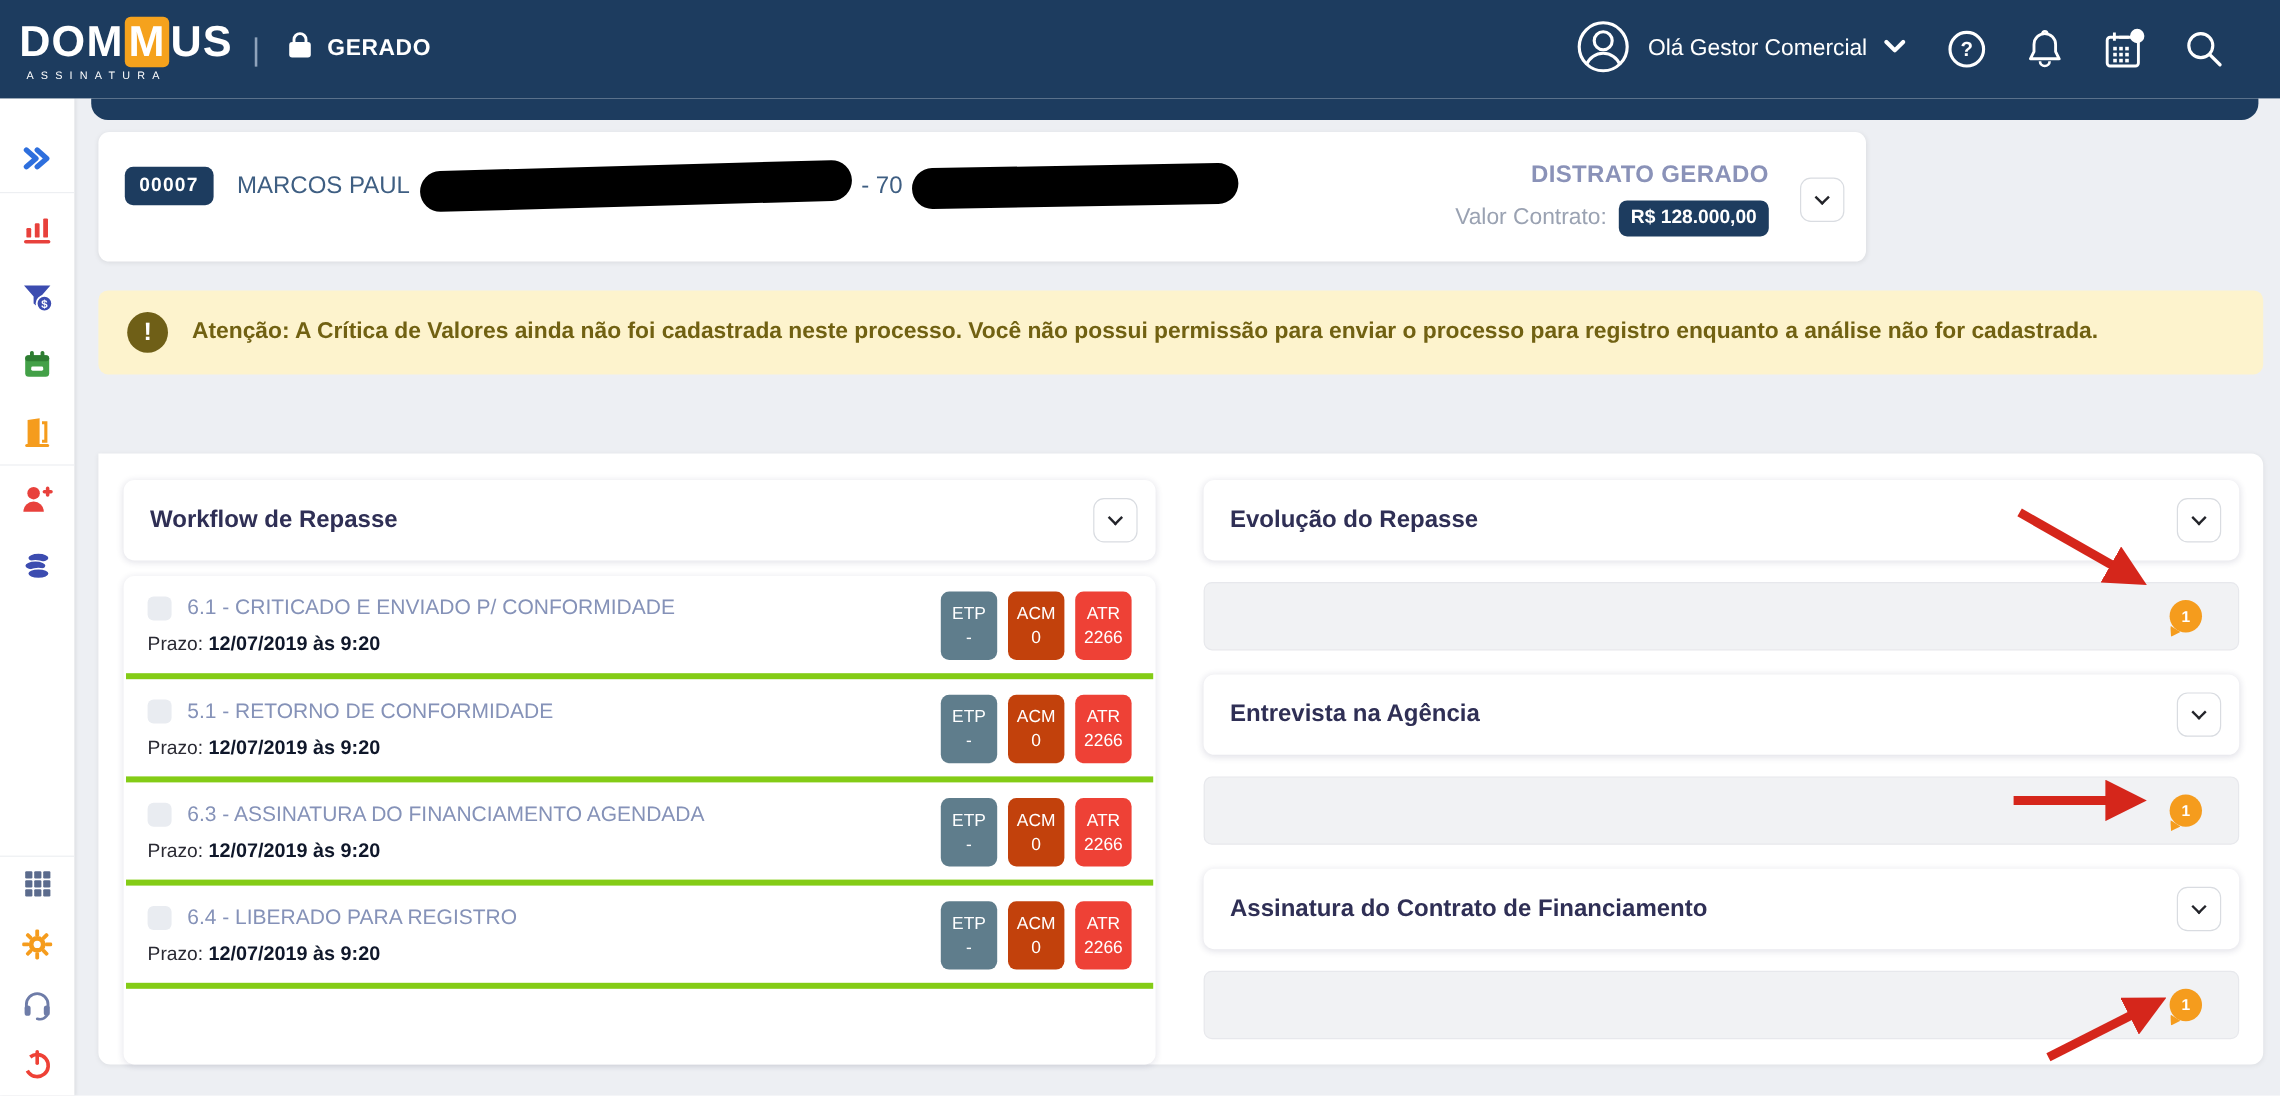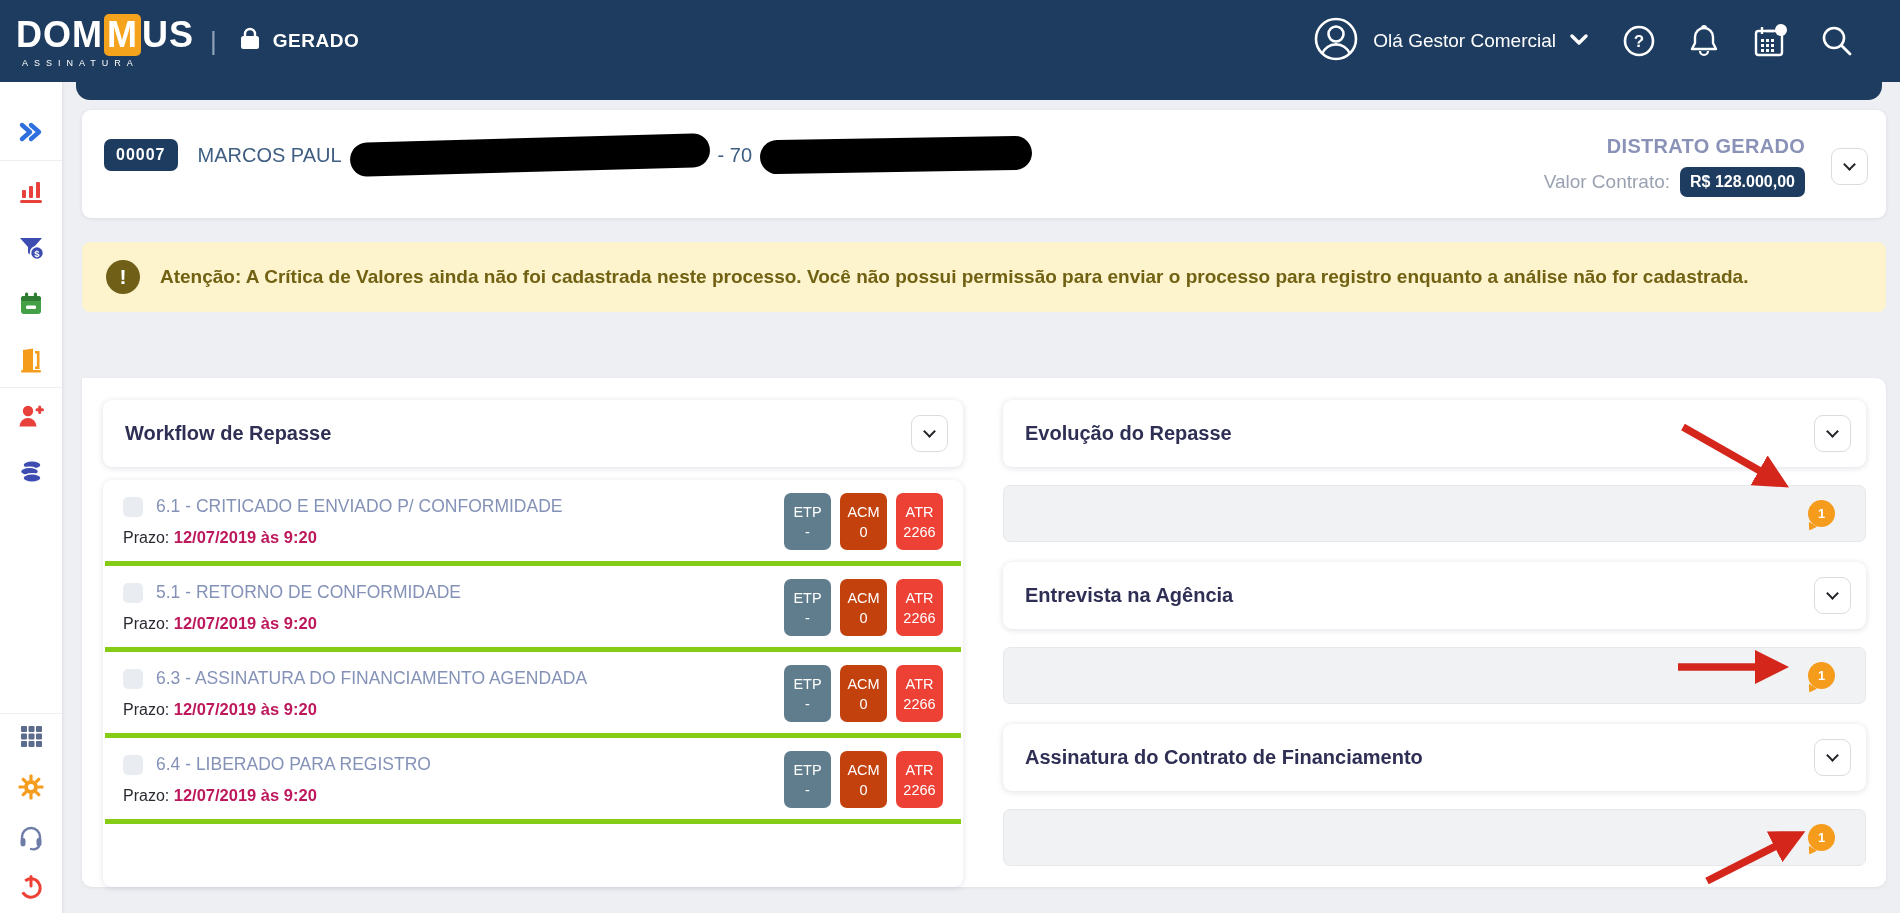--- a/index.html
+++ b/index.html
@@ -27,21 +27,21 @@
   .side-icon { position:absolute; left:0; width:62px; height:28px; display:flex; justify-content:center; align-items:center; cursor:pointer; }
   .side-divider { position:absolute; left:0; width:62px; border-top:1px solid #edeff2; }
 
   
   .content { position:absolute; top:82px; left:62px; width:1838px; height:831px; }
 
   .navy-strip { position:absolute; top:0; left:14px; width:1806px; height:18px; background:#1d3c5f;
                 border-radius:0 0 14px 14px; }
 
   
-  .process-card { position:absolute; top:28px; left:20px; width:1804px; height:108px; background:#fff;
+  .process-card { position:absolute; top:28px; left:20px; width:1473px; height:108px; background:#fff;
                   border-radius:9px; box-shadow:0 1px 4px rgba(0,0,0,.08); display:flex; align-items:center; padding:4px 18px 0 22px; }
   .proc-code { background:#1d3c5f; color:#fff; font-weight:bold; font-size:16px; letter-spacing:1px;
                padding:7px 12px; border-radius:7px; margin-top:-22px; }
   .proc-name { display:flex; align-items:center; gap:8px; margin-left:20px; margin-top:-22px;
                color:#3e5e82; font-size:20px; white-space:nowrap; }
   .redact { display:inline-block; background:#000; height:34px; border-radius:17px; vertical-align:middle; }
   .redact-1 { width:360px; transform:rotate(-1.6deg); }
   .redact-2 { width:272px; transform:rotate(-1deg); }
   .proc-right { margin-left:auto; display:flex; flex-direction:column; align-items:flex-end; gap:9px; }
   .proc-status { color:#8a92b8; font-weight:bold; font-size:20px; letter-spacing:.3px; }
@@ -80,21 +80,21 @@
 
   .list-card { margin-top:13px; flex:1; background:#fff; border-radius:9px; box-shadow:0 1px 6px rgba(30,30,80,.12);
                display:flex; flex-direction:column; overflow:hidden; }
   .wf-item { border-bottom:5px solid #84cc16; margin:0 2px; padding:13px 18px 11px 18px;
              display:flex; justify-content:space-between; align-items:center; }
   .wf-main { display:flex; flex-direction:column; }
   .wf-title-row { display:flex; align-items:center; gap:13px; }
   .wf-checkbox { width:20px; height:20px; background:#e9ecf1; border-radius:5px; cursor:pointer; flex:none; }
   .wf-title { color:#8592b8; font-size:17.5px; }
   .wf-prazo { margin-top:11px; font-size:16px; color:#2a2a33; }
-  .wf-prazo b { font-size:16.5px; color:#be185d; }
+  .wf-prazo b { font-size:16.5px; color:#0f172a; }
   .wf-badges { display:flex; gap:9px; }
   .wf-badge { width:47px; height:57px; border-radius:7px; color:#fff; display:flex; flex-direction:column;
               align-items:center; justify-content:center; gap:4px; font-size:14.5px; }
   .badge-etp { background:#5f7d8c; }
   .badge-acm { background:#c2410c; }
   .badge-atr { background:#ee4136; }
 
   
   .section-header { margin-bottom:18px; }
   .graybar { position:relative; height:57px; background:#f1f2f4; border:1px solid #e7e8ec; border-radius:7px; margin-bottom:20px; }

